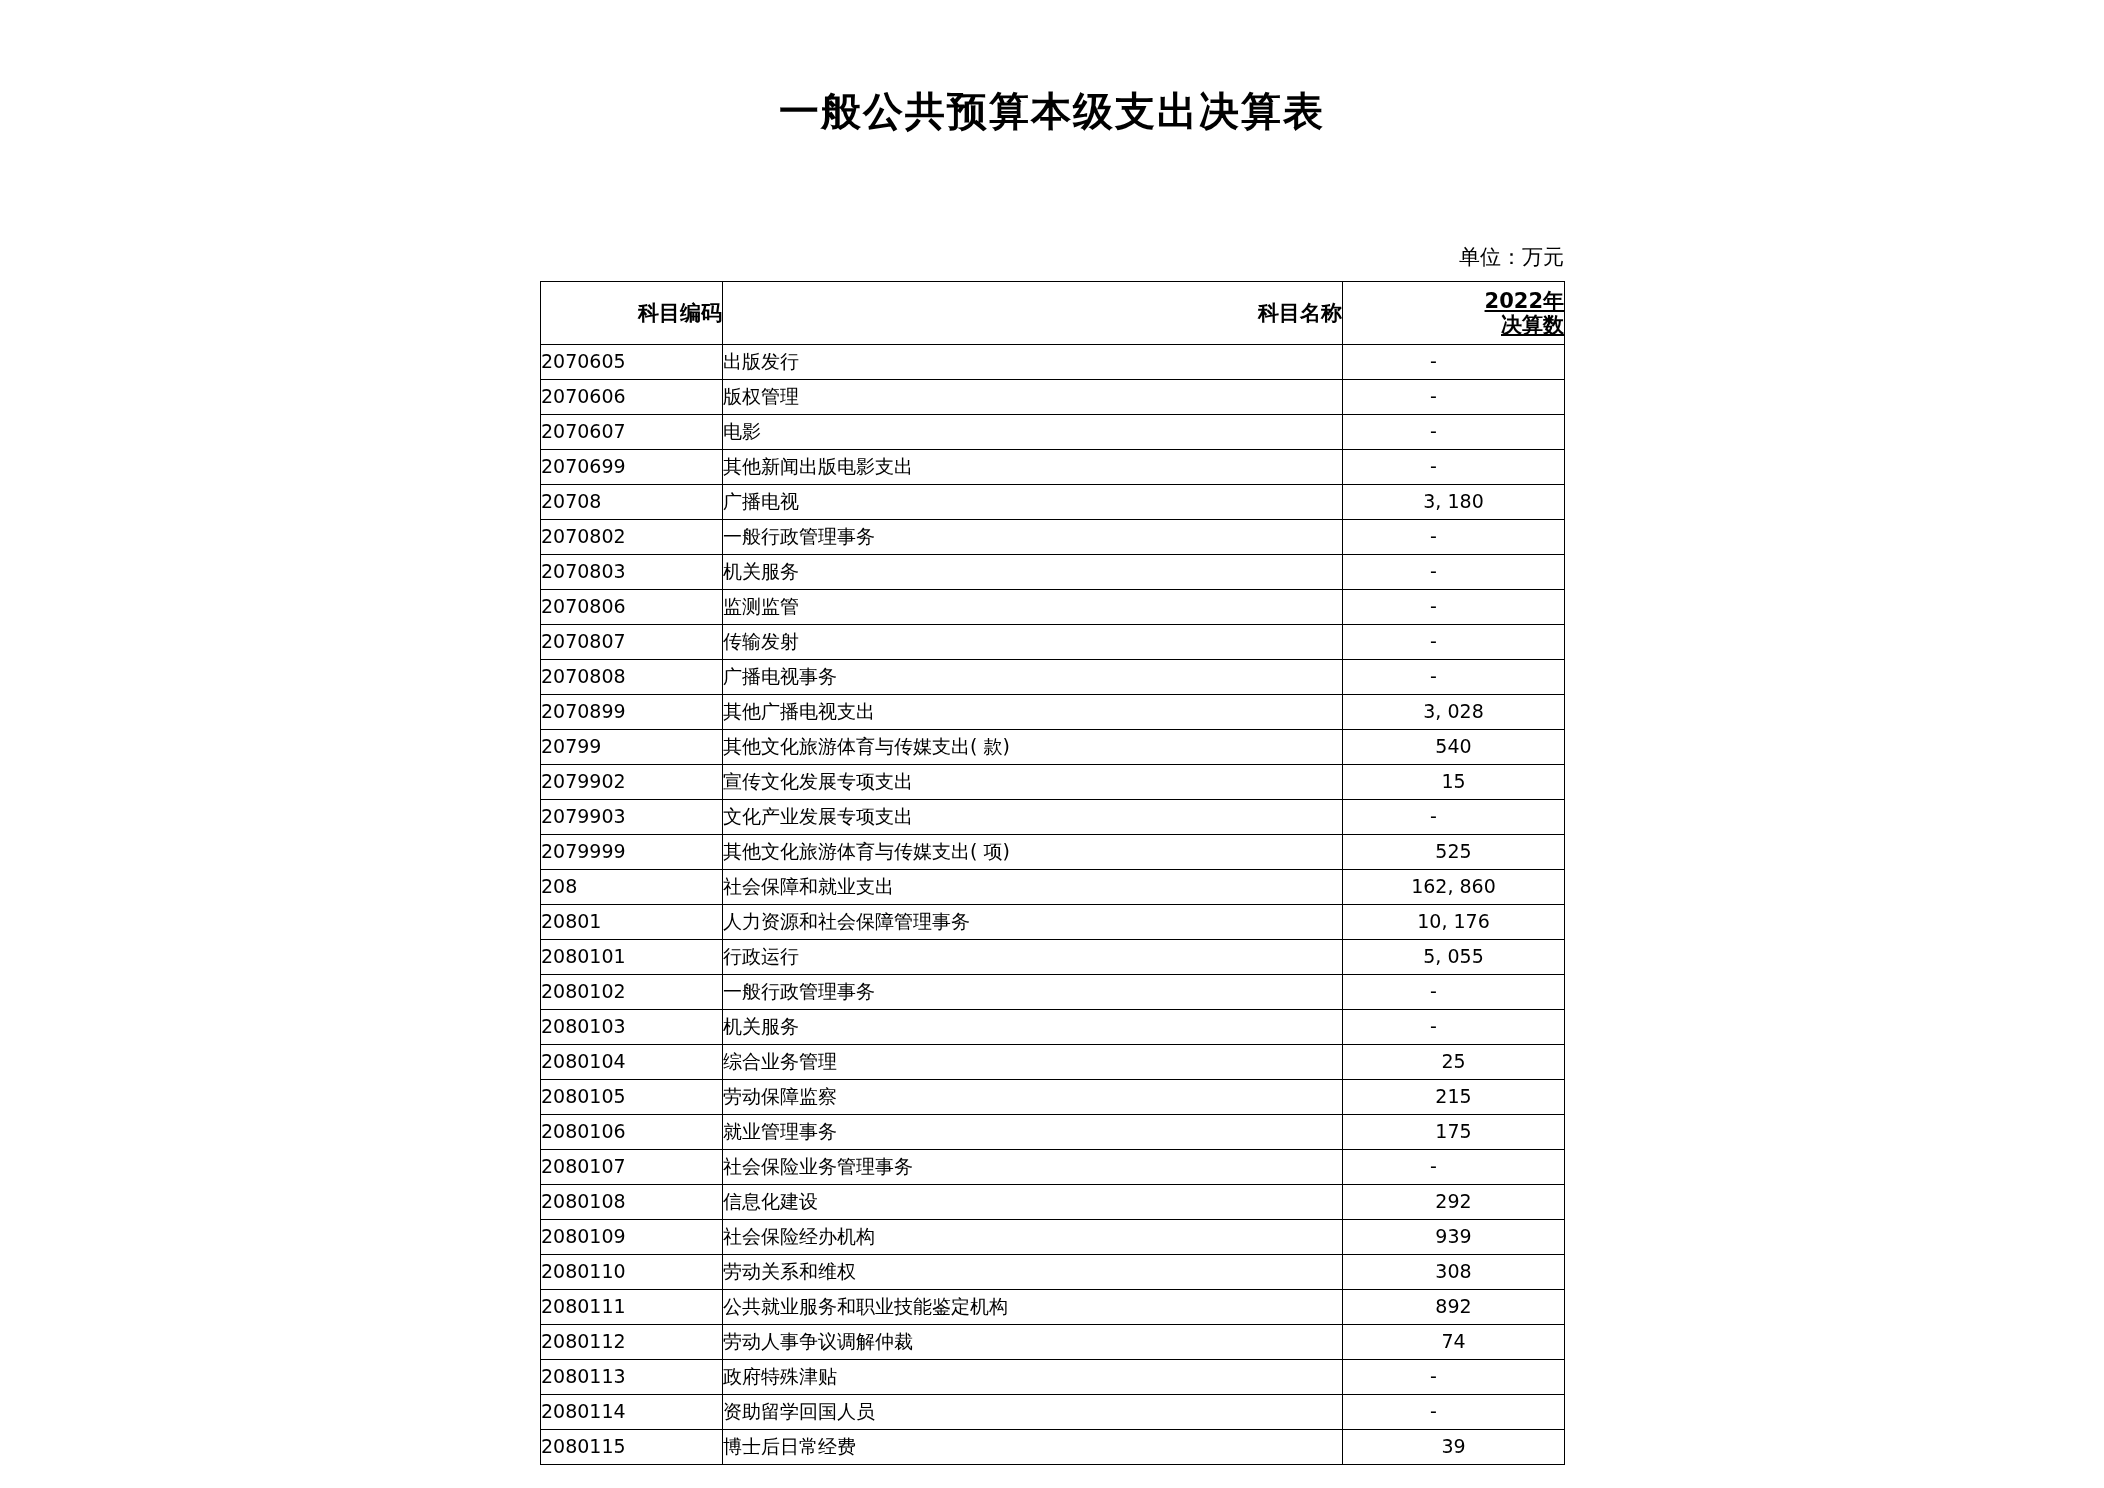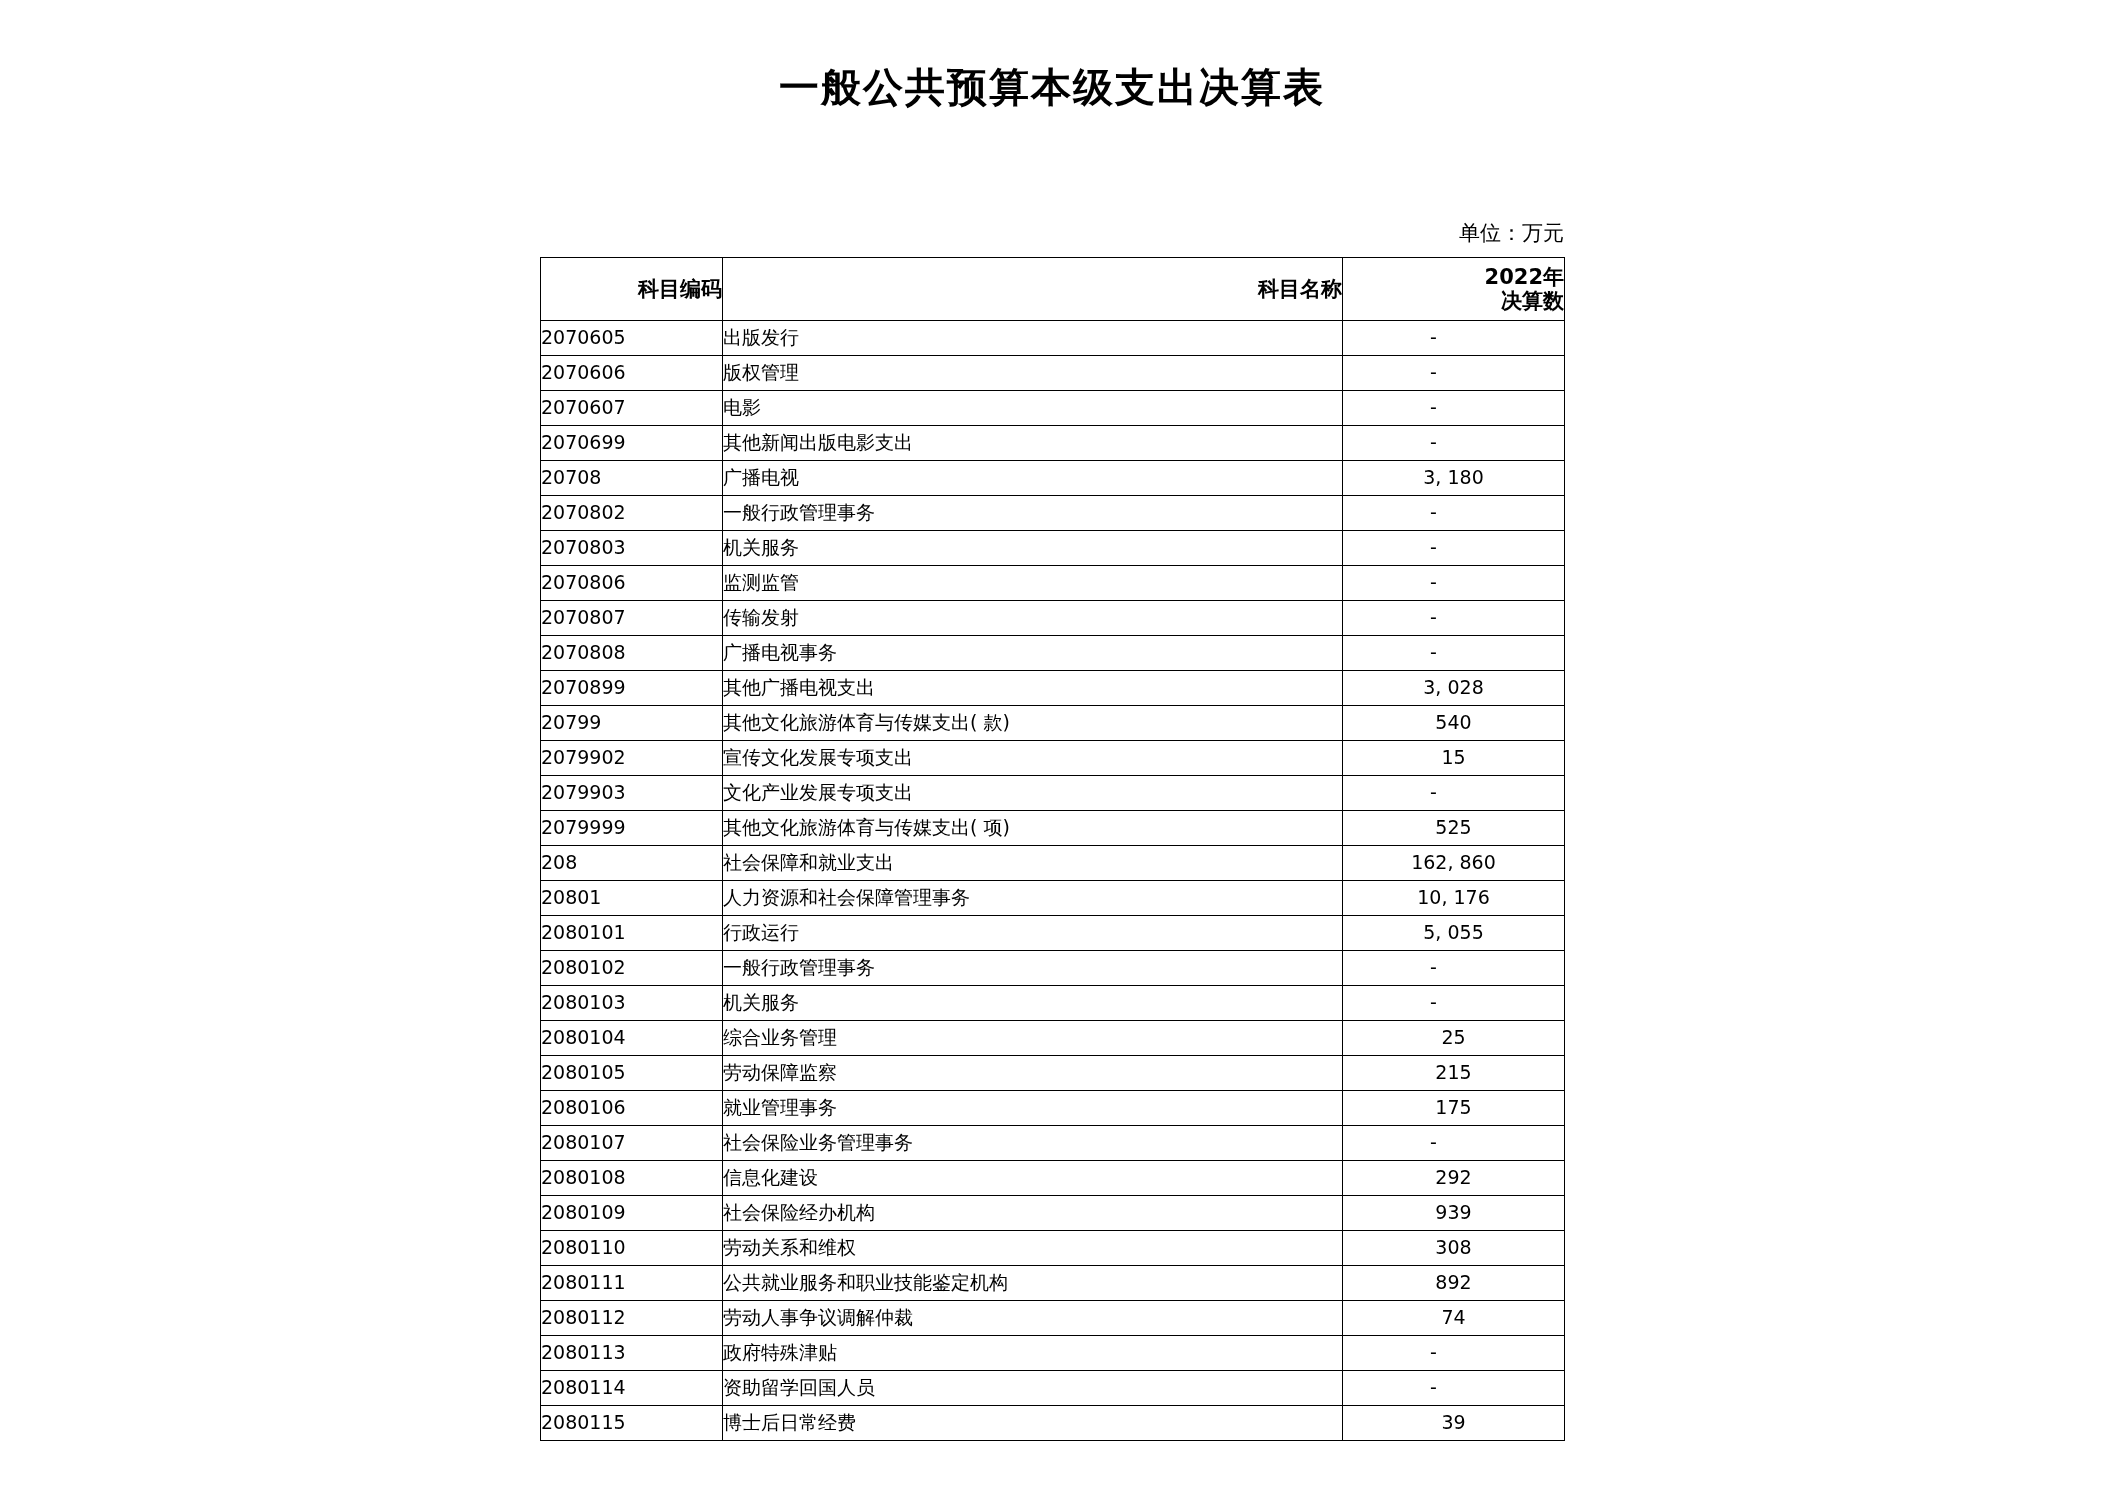--- a/index.html
+++ b/index.html
@@ -19,21 +19,21 @@
     width: 2104px;
     height: 1488px;
     position: relative;
     box-sizing: border-box;
   }
   .doc-title {
     text-align: center;
     font-size: 40px;
     font-weight: bold;
     letter-spacing: 2px;
-    margin-top: 60px;
+    margin-top: 84px;
     font-family: "DejaVu Sans", sans-serif;
   }
   .unit-line {
     position: absolute;
     right: 540px;
     top: 159px;
     font-size: 21px;
     font-family: "DejaVu Sans", sans-serif;
   }
   .table-wrap {
@@ -65,20 +65,21 @@
     height: 62px;
     text-align: right;
     font-size: 21px;
     font-weight: bold;
   }
   thead th.h-val {
     text-align: left;
     padding-left: 4px;
     font-weight: normal;
     font-size: 21px;
+    text-decoration: underline;
   }
   thead th.h-val .yr { display: block; }
   td.code {
     padding-left: 8px;
     text-align: left;
     font-size: 19px;
     margin-top: 32px;
   }
   td.name {
     text-align: left;

